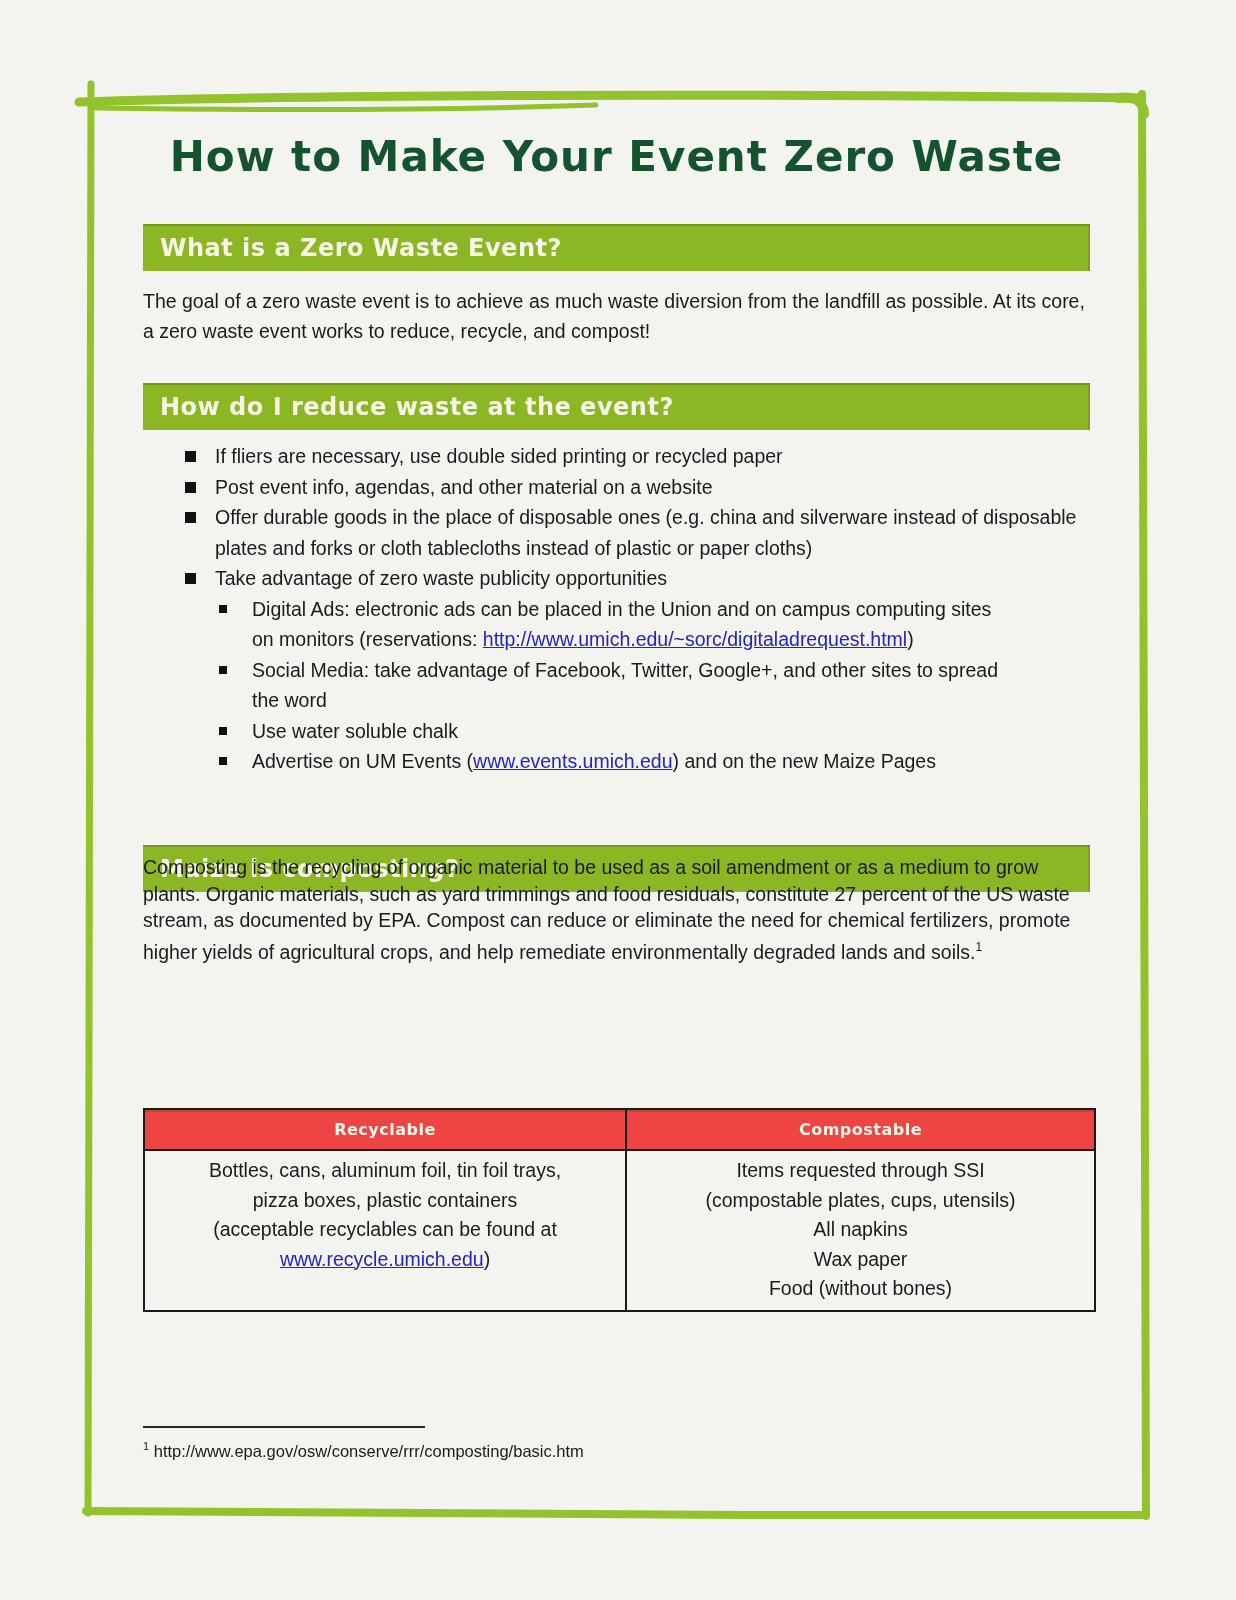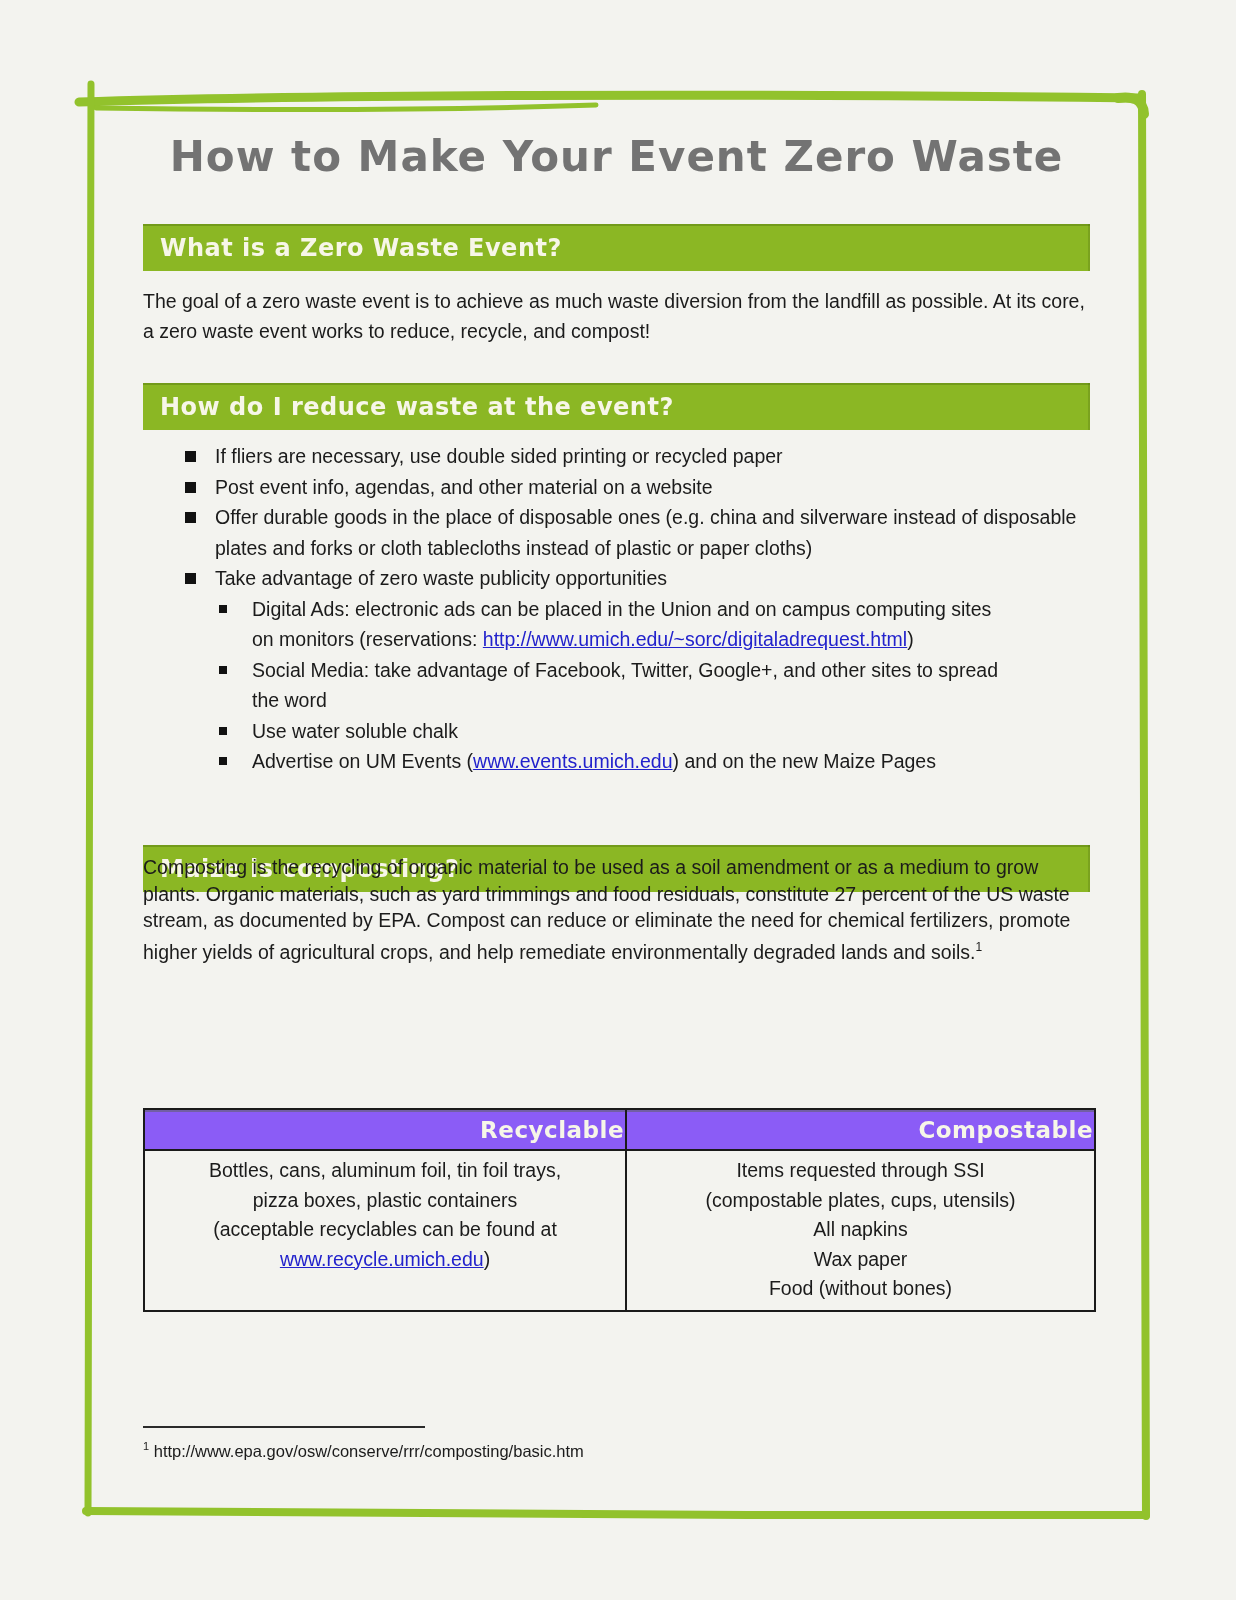--- a/index.html
+++ b/index.html
@@ -15,21 +15,21 @@
   .border-svg { position: absolute; left: 0; top: 0; pointer-events: none; }
   .content { position: absolute; left: 143px; top: 92px; width: 947px; }
 
   .doc-title {
     position: absolute; left: 0; top: 40px; width: 100%;
     text-align: center;
     font-family: "DejaVu Sans", sans-serif;
     font-weight: bold;
     font-size: 42px;
     letter-spacing: 1px;
-    color: #737373;
+    color: #14532d;
     white-space: nowrap;
   }
 
   .bar {
     position: absolute; left: 0; width: 930px;
     height: 47px; line-height: 48px;
     padding-left: 17px;
     background: #8bb724;
     box-shadow: inset 0 2px 0 rgba(70,100,10,0.35), inset -2px 0 0 rgba(70,100,10,0.25);
     font-family: "DejaVu Sans", sans-serif;
@@ -63,28 +63,28 @@
 
   table.rc-table {
     position: absolute; left: 0; top: 1016px;
     width: 947px;
     border-collapse: collapse;
     table-layout: fixed;
   }
   .rc-table th, .rc-table td { border: 2px solid #1a1a1a; }
   .rc-table th {
     height: 37px;
-    background: #8b5cf6;
+    background: #ef4444;
     box-shadow: inset 0 2px 0 rgba(70,100,10,0.35);
     font-family: "DejaVu Sans", sans-serif;
     font-weight: bold;
-    font-size: 23px;
+    font-size: 16px;
     letter-spacing: 0.5px;
     color: #f7f6e8;
-    text-align: right;
+    text-align: center;
   }
   .rc-table td {
     height: 153px;
     vertical-align: top;
     padding-top: 5px;
     text-align: center;
     font-size: 19.5px;
     line-height: 29.5px;
   }
   .col-left  { width: 478px; }

